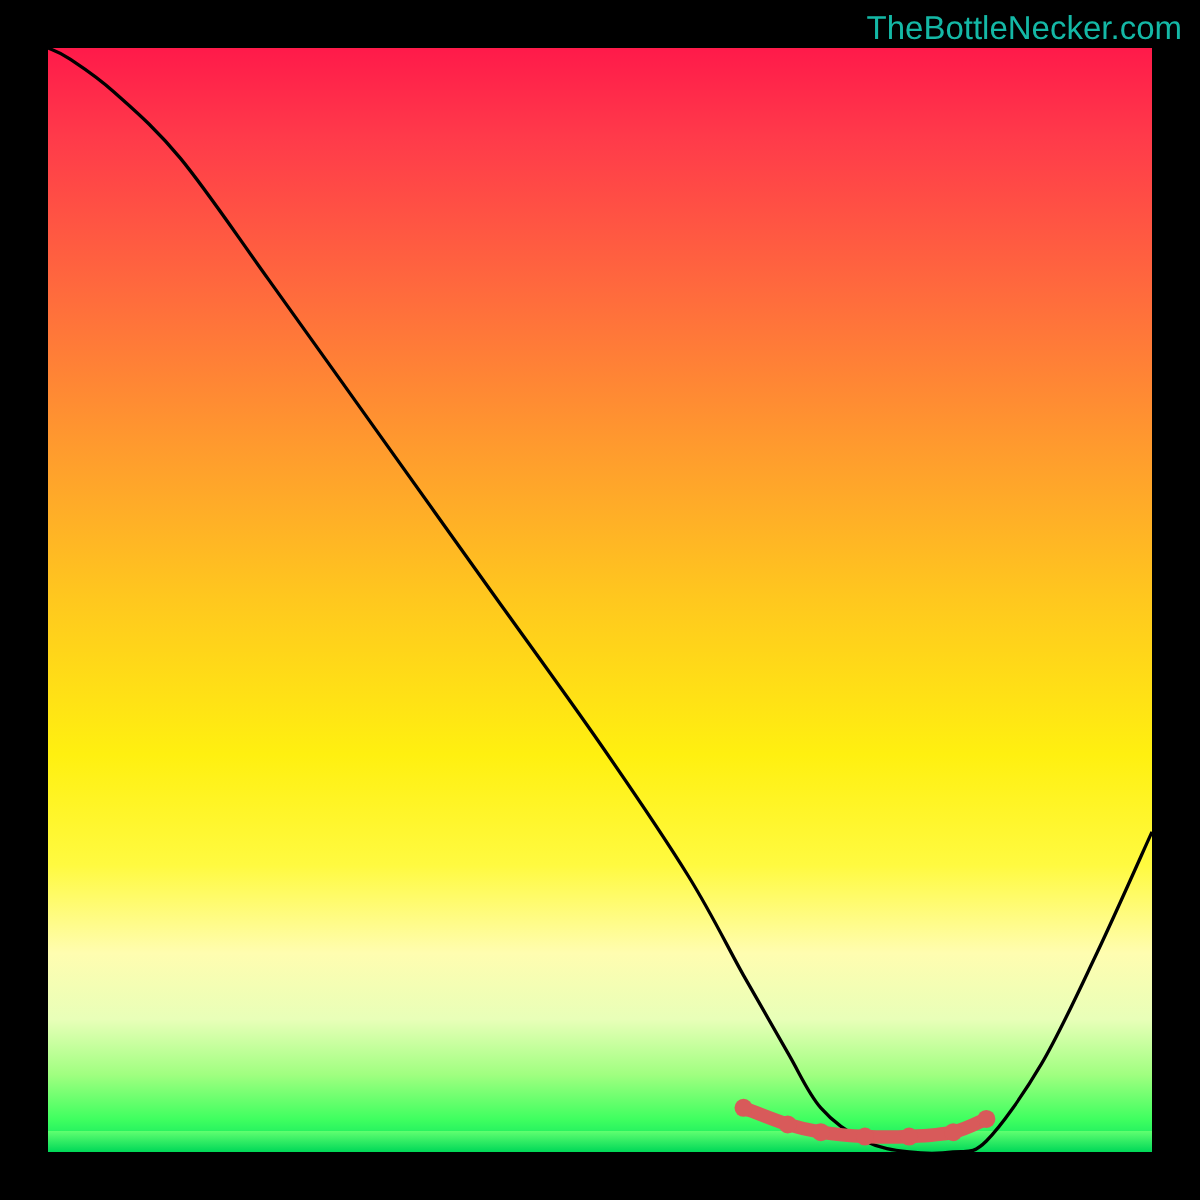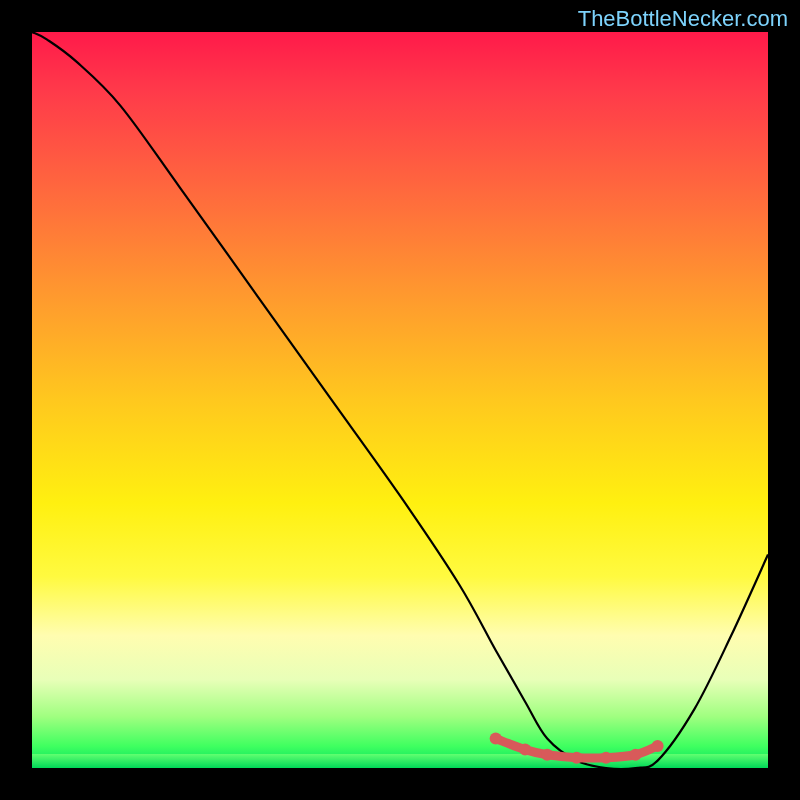--- a/index.html
+++ b/index.html
@@ -7,21 +7,21 @@
     width: 800px;
     height: 800px;
     background: #000;
     position: relative;
     font-family: Arial, sans-serif;
   }
   .watermark {
     position: absolute;
     top: 6px;
     right: 12px;
-    color: #7dd3fc;
+    color: #14b8a6;
     font-size: 22px;
     font-weight: 500;
     z-index: 10;
   }
   .plot-area {
     position: absolute;
     left: 32px;
     top: 32px;
     width: 736px;
     height: 736px;

